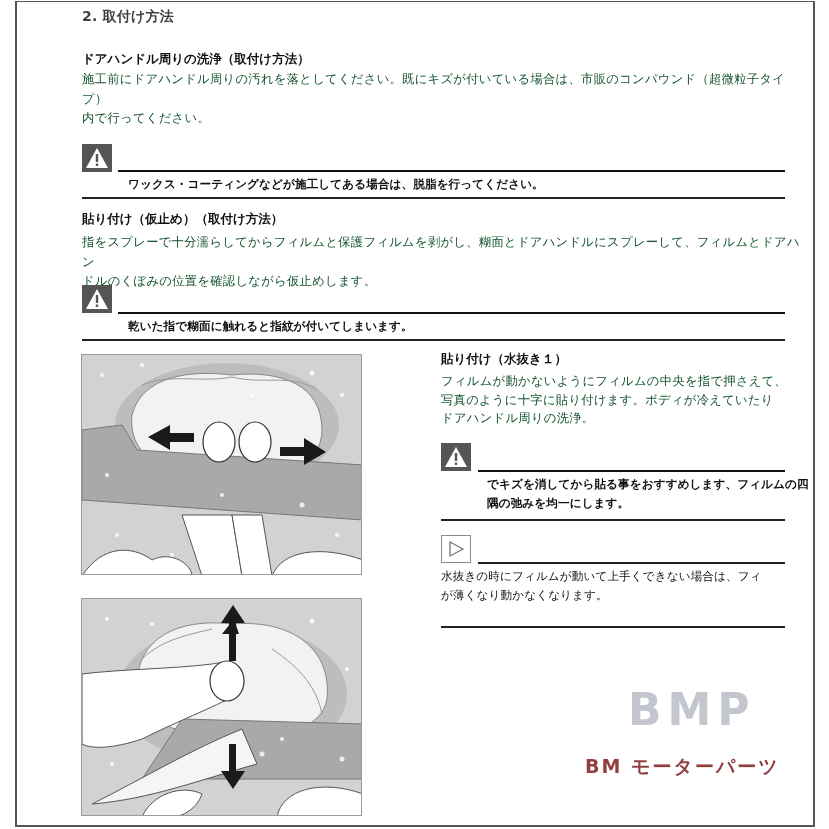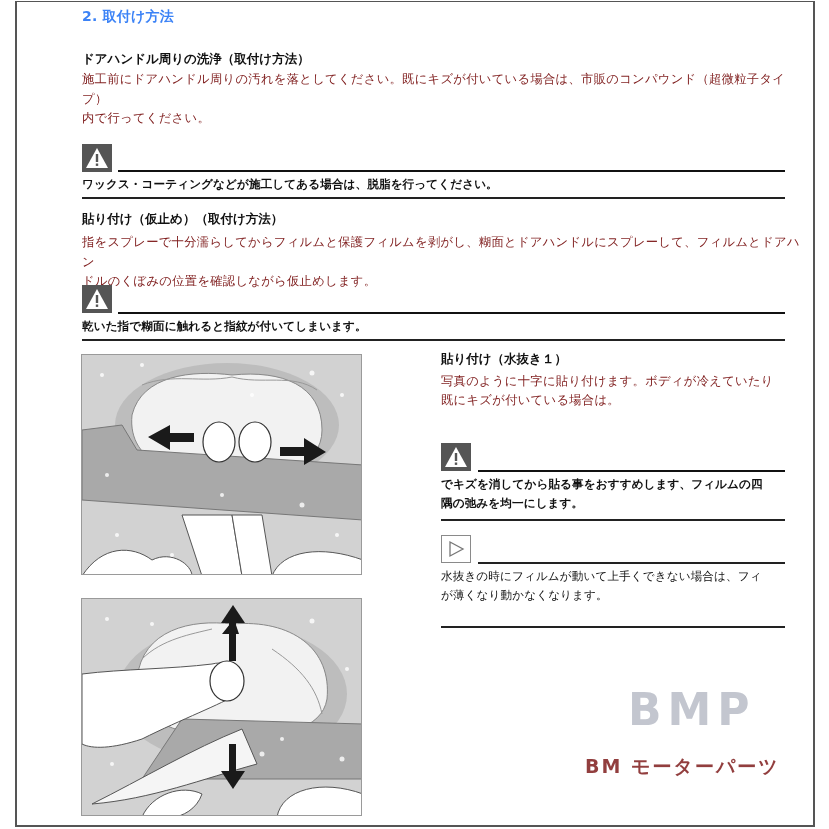--- a/index.html
+++ b/index.html
@@ -6,25 +6,25 @@
   html, body { width: 829px; height: 829px; background: #ffffff; overflow: hidden; }
   body { position: relative; font-family: "DejaVu Sans", "Liberation Sans", sans-serif; color: #1a1a1a; }
 
   .frame {
     position: absolute; left: 15px; top: 1px; width: 800px; height: 826px;
     border: 2px solid #555555; border-top-width: 1px; background: #ffffff;
   }
 
   .abs { position: absolute; }
 
-  .section-title { font-size: 14px; font-weight: bold; letter-spacing: 0.2px; color: #3b82f6; }
+  .section-title { font-size: 14px; font-weight: bold; letter-spacing: 0.2px; color: #404040; }
   .sub-heading { font-size: 12.5px; font-weight: bold; color: #111; }
-  .body-text { font-size: 12.3px; line-height: 19.5px; color: #7f1d1d; letter-spacing: 0.3px; }
+  .body-text { font-size: 12.3px; line-height: 19.5px; color: #14532d; letter-spacing: 0.3px; }
   .note-text { font-size: 11.6px; line-height: 19px; color: #111; letter-spacing: 0.1px; }
-  .note-text.bold { font-weight: bold; }
+  .note-text.bold { font-weight: bold; margin-left: 46px; }
 
   .warn-icon {
     width: 30px; height: 28px; background: #555555;
     display: flex; align-items: center; justify-content: center;
   }
   .hint-icon {
     width: 30px; height: 28px; background: #ffffff; border: 1.5px solid #8a8a8a;
     display: flex; align-items: center; justify-content: center;
   }
   .rule { height: 2px; background: #111; }
@@ -142,22 +142,23 @@
         <circle cx="200" cy="140" r="2"></circle>
         <circle cx="260" cy="160" r="2.5"></circle>
       <circle cx="180" cy="155" r="2.5"></circle>
         <circle cx="30" cy="165" r="2"></circle>
     </g>
   </svg>
 </div>
 
 <div class="abs sub-heading" style="left:441px; top:351px;">貼り付け（水抜き１）</div>
 <div class="abs body-text" style="left:441px; top:372px; width:350px; line-height:18.5px;">
+  <div>フィルムが動かないようにフィルムの中央を指で押さえて、</div>
   <div>写真のように十字に貼り付けます。ボディが冷えていたり</div>
-  <div>既にキズが付いている場合は。</div>
+  <div>ドアハンドル周りの洗浄。</div>
 </div>
 
 <div class="abs warn-icon" style="left:441px; top:443px;">
   <svg width="24" height="22" viewBox="0 0 24 22">
       <polygon points="12,1 23,21 1,21" fill="#ffffff"></polygon>
       <rect x="10.8" y="7" width="2.4" height="8" fill="#555"></rect>
       <rect x="10.8" y="16.5" width="2.4" height="2.4" fill="#555"></rect>
     </svg>
 </div>
 <div class="abs rule" style="left:478px; top:470px; width:307px;"></div>

